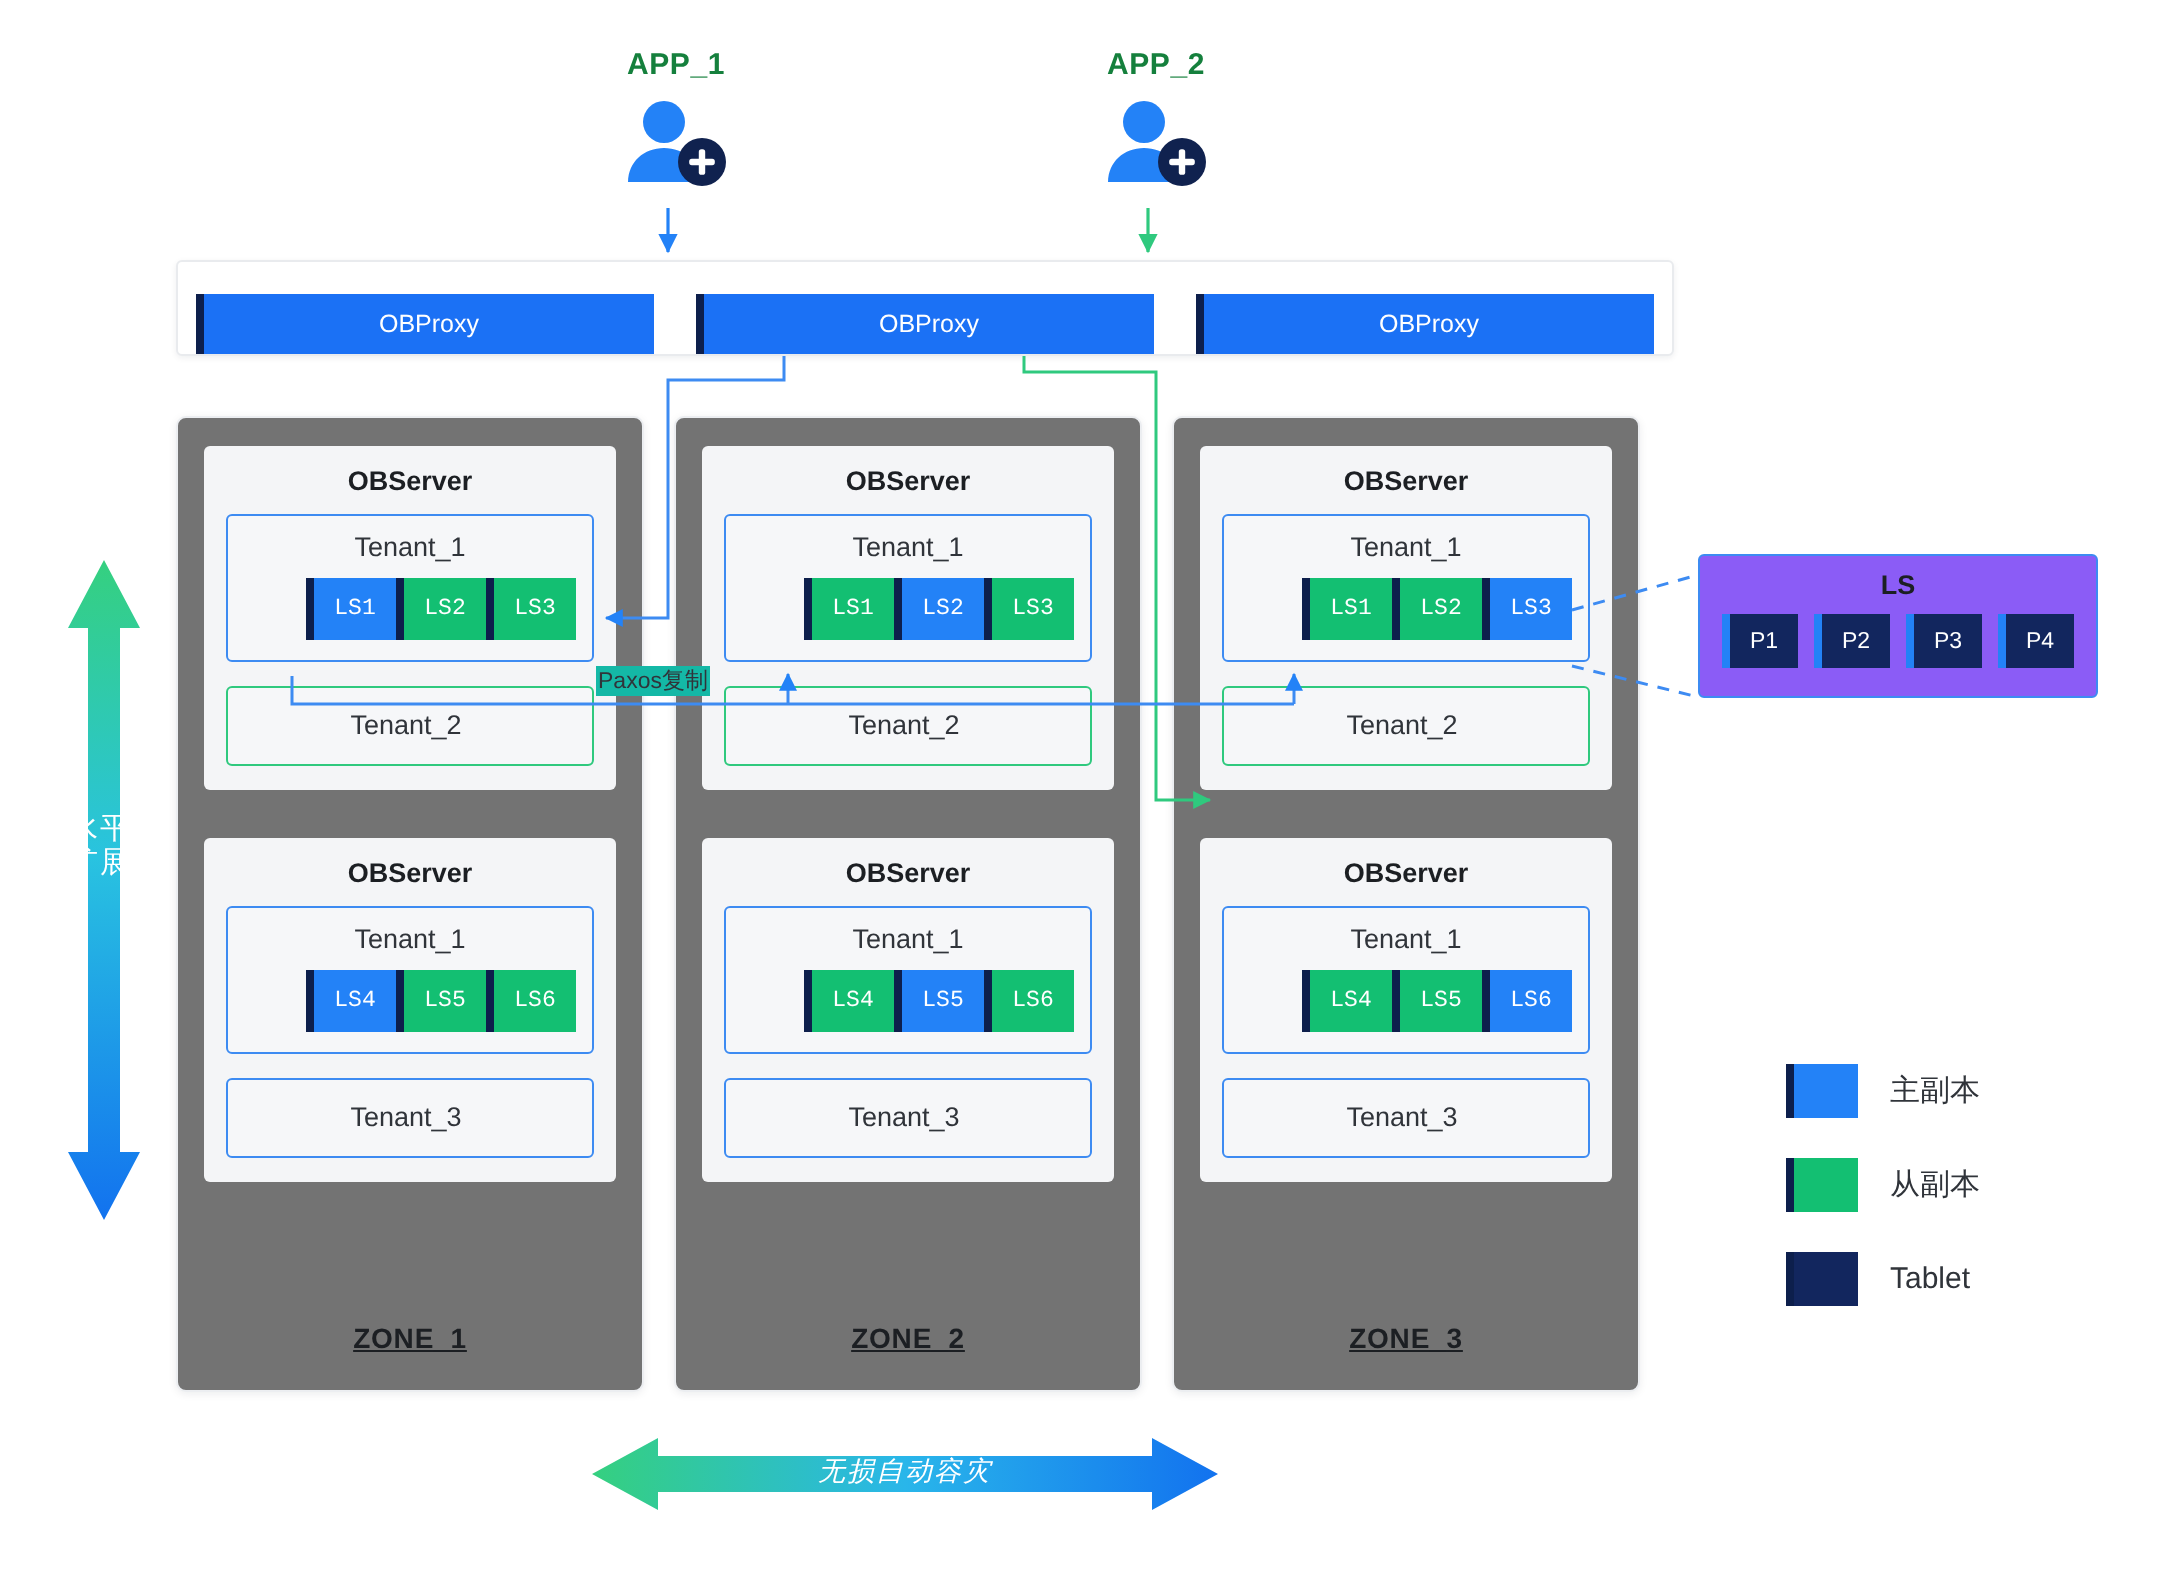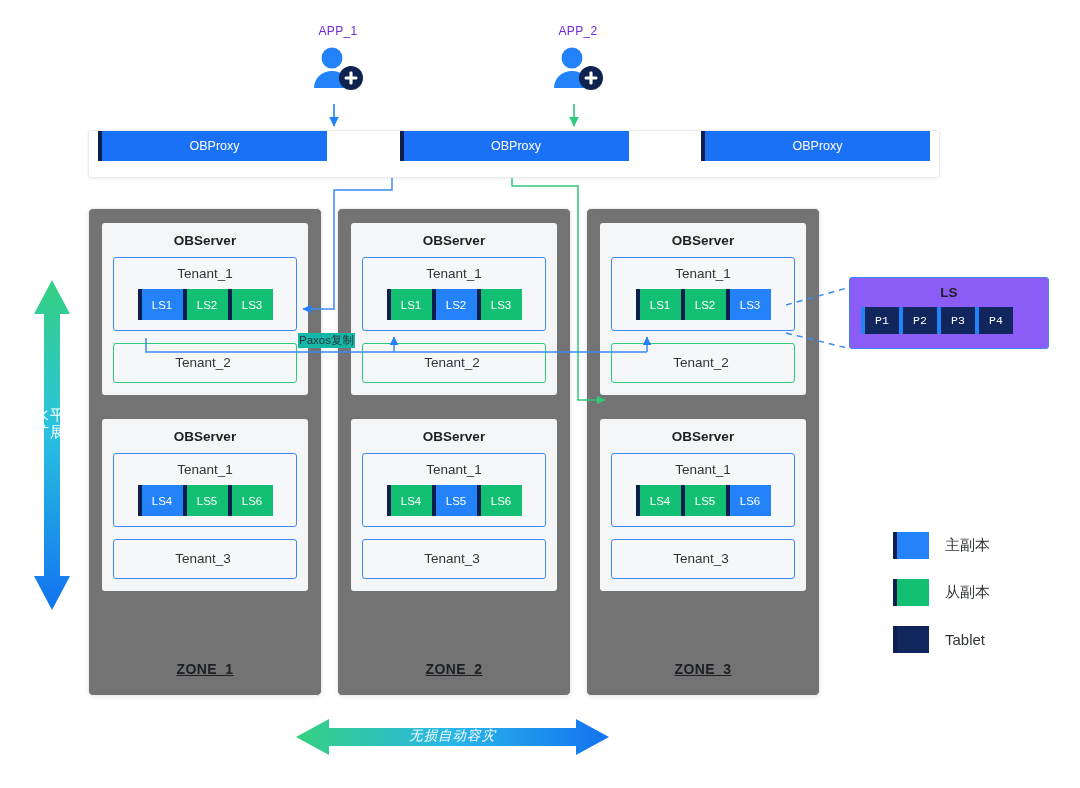--- a/index.html
+++ b/index.html
@@ -6,29 +6,29 @@
   body{
     width:1080px;height:788px;position:relative;overflow:hidden;
     background:#ffffff;
     font-family:"Liberation Sans","DejaVu Sans",sans-serif;
     color:#1f2329;
   }
   #stage{position:absolute;inset:0;}
 
   
   .app{position:absolute;text-align:center;width:120px;}
-  .app-label{font-size:12px;font-weight:normal;letter-spacing:.3px;color:#6d28d9;}
+  .app-label{font-size:15px;font-weight:bold;letter-spacing:.3px;color:#15803d;}
   .app-icon{margin-top:8px;display:flex;justify-content:center;}
 
   
   #proxy-bar{
-    position:absolute;left:88px;top:130px;width:852px;height:48px;
+    position:absolute;left:88px;top:130px;width:749px;height:48px;
     background:#ffffff;border:1px solid #e9ebee;border-radius:3px;
     box-shadow:0 1px 3px rgba(16,24,40,.07);
-    display:flex;align-items:flex-start;justify-content:space-between;
+    display:flex;align-items:flex-end;justify-content:space-between;
     padding:0 9px;box-sizing:border-box;
   }
   .proxy{
     width:229px;height:30px;background:#1b71f5;color:#fff;
     border-left:4px solid #0d1f4c;
     display:flex;align-items:center;justify-content:center;
     font-size:12.5px;box-sizing:border-box;
   }
 
   
@@ -51,37 +51,37 @@
     text-align:center;font-size:13.5px;font-weight:bold;color:#1c1f23;
     margin-bottom:9px;
   }
   .tenant{
     border:1px solid #3d8bf2;border-radius:3px;background:#f6f7f9;
     padding:8px 8px 10px 8px;box-sizing:border-box;
   }
   .tenant.green{border-color:#2fc97e;}
   .tenant-title{text-align:center;font-size:13.5px;color:#30343a;}
   .tenant.empty{padding:11px 8px 12px 4px;margin-top:12px;}
-  .ls-row{display:flex;justify-content:center;margin-top:8px;}
+  .ls-row{display:flex;justify-content:flex-end;margin-top:8px;font-family:Liberation Mono, monospace;}
   .ls{
     width:45px;height:31px;display:flex;align-items:center;justify-content:center;
     font-size:11.5px;color:#ffffff;box-sizing:border-box;
     border-left:4px solid #0d1f4c;
   }
   .ls.blue{background:#2382f7;}
   .ls.green{background:#13bf72;}
 
   
   #ls-detail{
     position:absolute;left:849px;top:277px;width:200px;height:72px;
     border:1px solid #3d8bf2;border-radius:3px;background:#8b5cf6;
     box-sizing:border-box;padding-top:7px;
   }
   #ls-detail .ls-detail-title{text-align:center;font-size:13.5px;font-weight:bold;color:#1c1f23;}
-  #ls-detail .p-row{display:flex;padding:7px 11px 0 11px;font-family:Liberation Mono, monospace;}
+  #ls-detail .p-row{display:flex;justify-content:space-between;padding:7px 11px 0 11px;}
   .p-box{
     width:38px;height:27px;background:#12265e;border-left:4px solid #2382f7;
     color:#fff;font-size:11.5px;display:flex;align-items:center;justify-content:center;
     box-sizing:border-box;
   }
 
   
   #legend{position:absolute;left:849px;top:532px;}
   .legend-row{display:flex;align-items:center;margin-bottom:20px;padding-left:44px;}
   .legend-swatch{width:36px;height:27px;border-left:4px solid #0d1f4c;box-sizing:border-box;}

